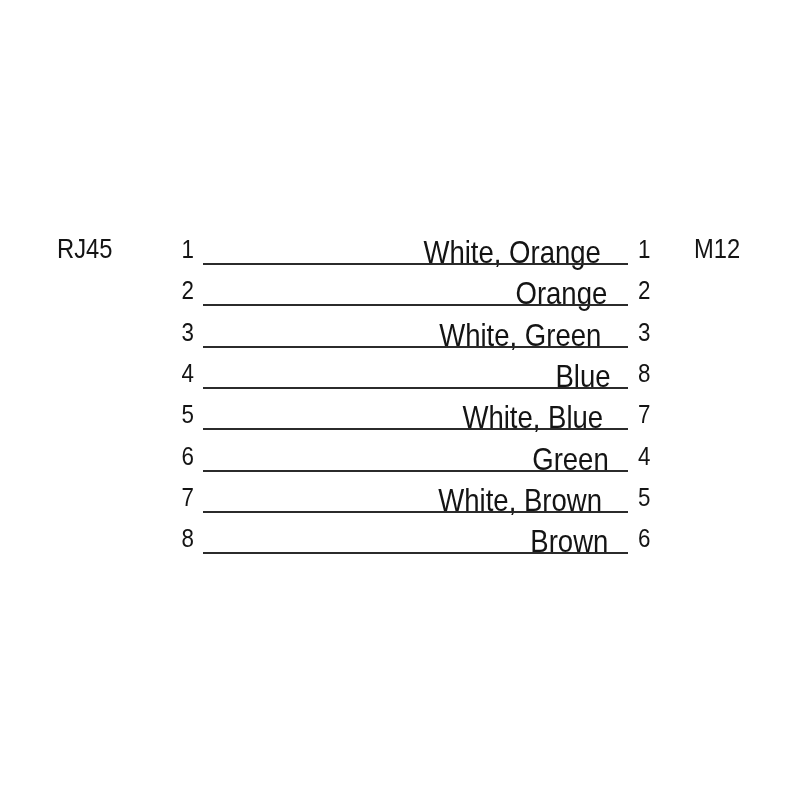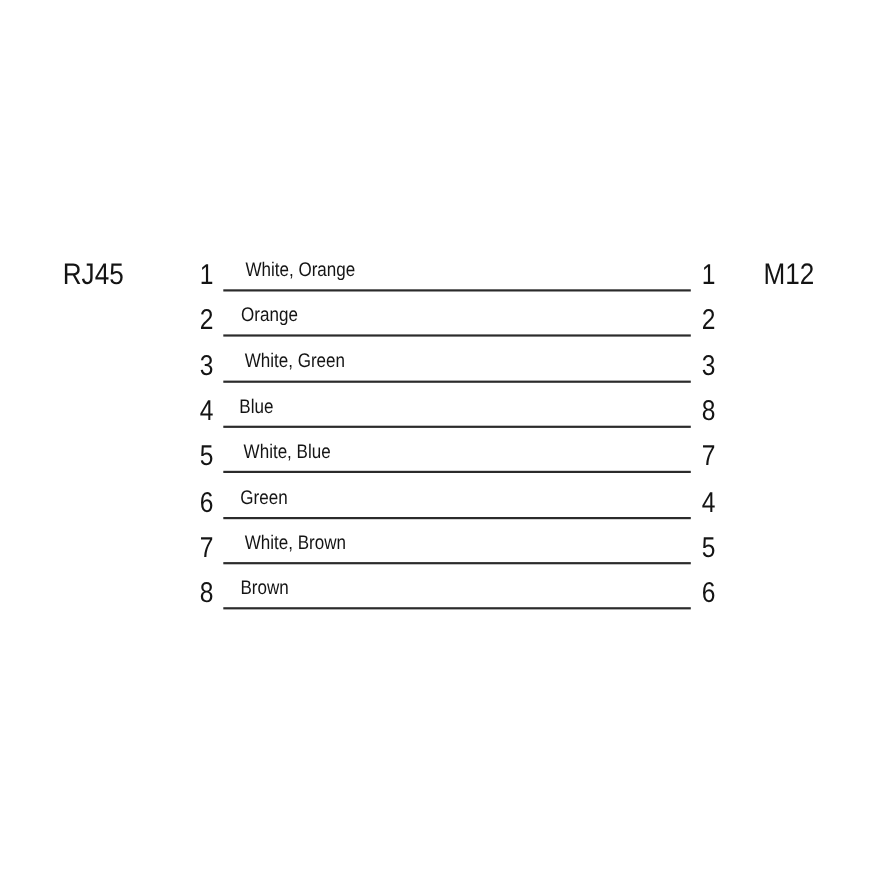--- a/index.html
+++ b/index.html
@@ -80,22 +80,22 @@
     left: 638px;
     width: 24px;
     text-align: left;
     transform-origin: left top;
   }
 
   .wire-label {
     position: absolute;
     left: 215px;
     width: 400px;
-    text-align: left;
-    font-size: 18px;
+    text-align: right;
+    font-size: 32px;
     font-weight: 400;
     color: #141414;
     line-height: 1;
     top: -27px;
     white-space: nowrap;
   }
   .wire-label span {
     display: inline-block;
     transform: scaleX(0.86);
   }

